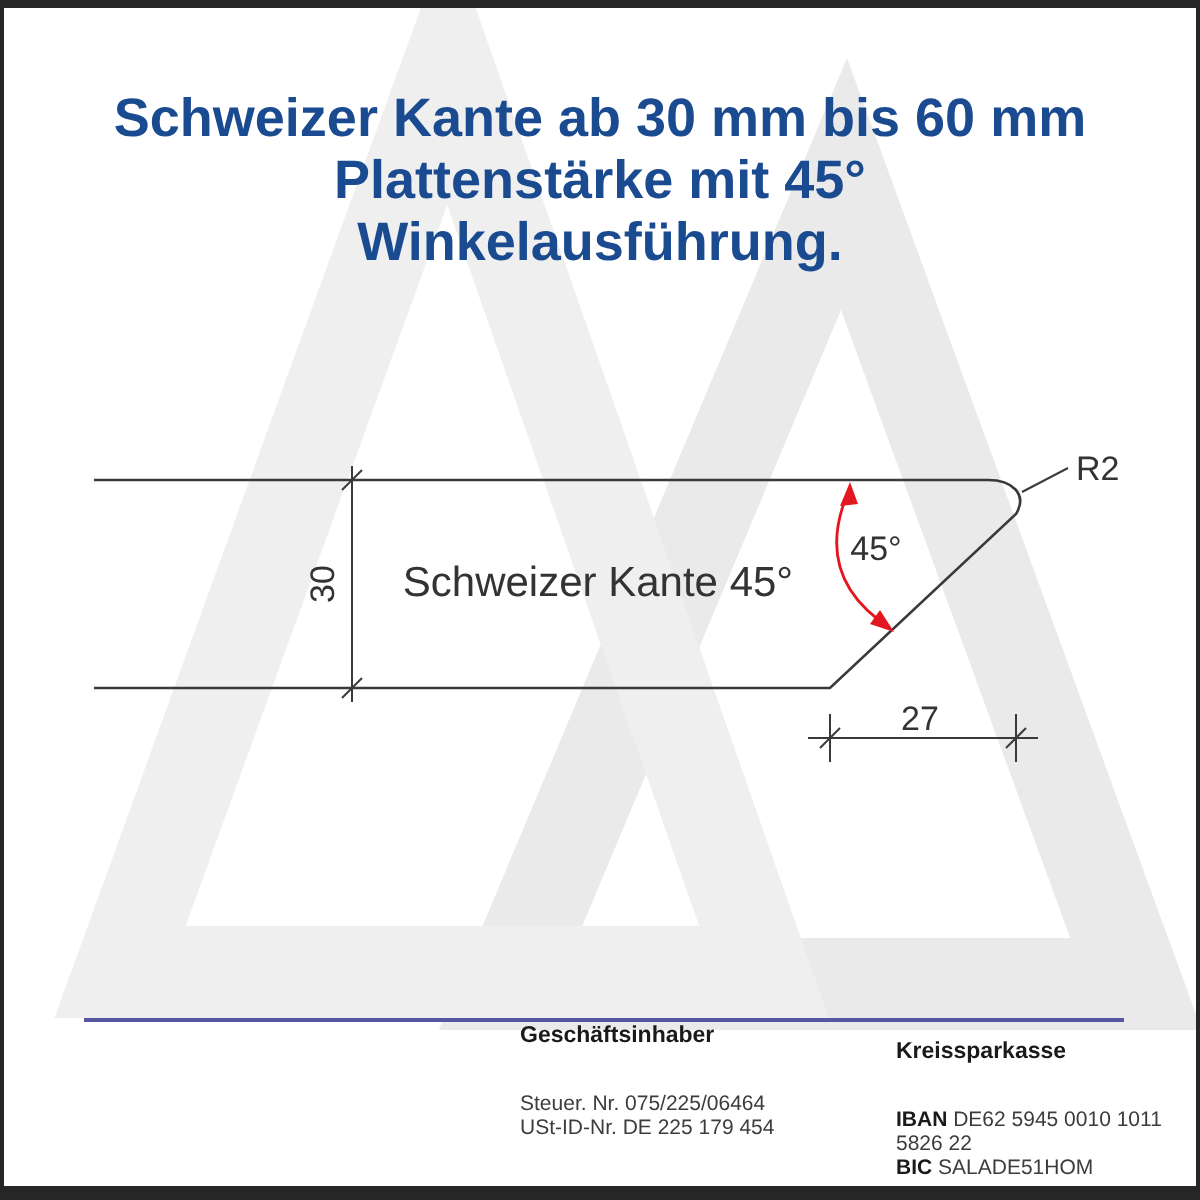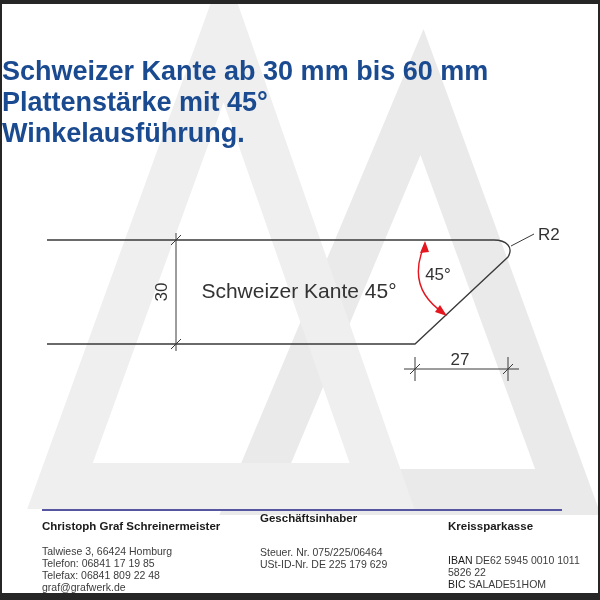--- a/index.html
+++ b/index.html
@@ -5,35 +5,35 @@
   html,body{margin:0;padding:0;background:#ffffff;}
   .page{
     position:relative;width:600px;height:600px;box-sizing:border-box;
     background:#ffffff;overflow:hidden;
     border-style:solid;border-color:var(--frame-black,#262626);
     border-width:4px 2px 7px 2px;
     font-family:"Liberation Sans", sans-serif;
   }
   .watermark{position:absolute;left:0;top:0;z-index:0;}
   .title{
-    position:absolute;left:0;top:52px;width:100%;z-index:2;
-    text-align:left;font-size:27px;font-weight:bold;line-height:31px;
+    position:absolute;left:0;top:40px;width:100%;z-index:2;
+    text-align:center;font-size:27px;font-weight:bold;line-height:31px;
     color:var(--title-blue,#1a4a90);white-space:pre-line;
   }
   .drawing{position:absolute;left:0;top:0;z-index:1;}
   .drawing text{font-family:"Liberation Sans", sans-serif;fill:#333333;}
   .footer-divider{
     position:absolute;left:40px;top:505px;width:520px;height:2px;
     background:var(--divider-purple,#5655a0);z-index:2;
   }
   .fcol{position:absolute;z-index:2;color:#3c3c3c;font-size:10.5px;line-height:12px;}
   .fcol .fhead{font-size:11.5px;font-weight:bold;color:#1a1a1a;margin-bottom:13px;}
   .fcol .fline{margin:0;}
   .fcol .fgap{height:9px;}
-  .fcol b{font-weight:normal;color:#1a1a1a;}
+  .fcol b{font-weight:bold;color:#1a1a1a;}
   .col-company{left:40px;top:516px;}
   .col-owner{left:258px;top:508px;}
   .col-bank{left:446px;top:516px;}
 </style>
 </head>
 <body>
 
 <div class="page">
 
   <svg class="watermark" width="600" height="600" viewBox="0 0 600 600" aria-hidden="true">
@@ -73,33 +73,26 @@
     <text x="436" y="276" text-anchor="middle" font-size="17" fill="#e4161f">45°</text>
 
     <line x1="532" y1="230" x2="509" y2="242" stroke="#3a3a3a" stroke-width="1"></line>
     <text x="536" y="236" font-size="17">R2</text>
 
     <text x="297" y="294" text-anchor="middle" font-size="21" fill="#2e2e2e">Schweizer Kante 45°</text>
   </svg>
 
   <div class="footer-divider"></div>
 
-  <div class="fcol col-company">
-    <div class="fhead">Christoph Graf Schreinermeister</div>
-    <div class="fline">Talwiese 3, 66424 Homburg</div>
-    <div class="fline">Telefon: 06841 17 19 85</div>
-    <div class="fline">Telefax: 06841 809 22 48</div>
-    <div class="fline">graf@grafwerk.de</div>
-  </div>
 
   <div class="fcol col-owner">
     <div class="fhead">Geschäftsinhaber</div>
     <div class="fgap"></div>
     <div class="fline">Steuer. Nr. 075/225/06464</div>
-    <div class="fline">USt-ID-Nr. DE 225 179 629</div>
+    <div class="fline">USt-ID-Nr. DE 225 179 454</div>
   </div>
 
   <div class="fcol col-bank">
     <div class="fhead">Kreissparkasse</div>
     <div class="fgap"></div>
     <div class="fline">
       <b>IBAN</b>
       <span>DE62 5945 0010 1011 5826 22</span>
     </div>
     <div class="fline">

